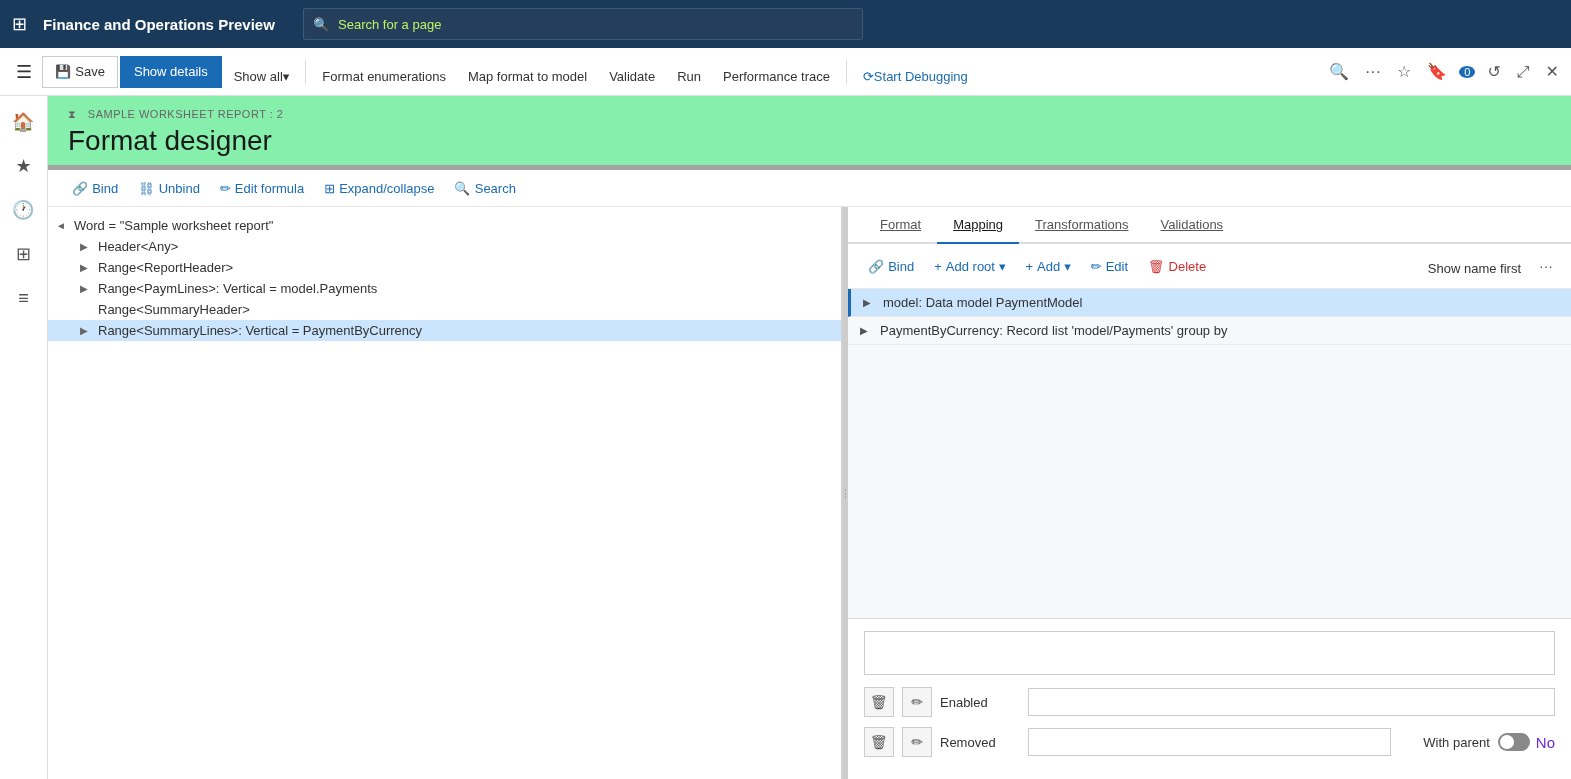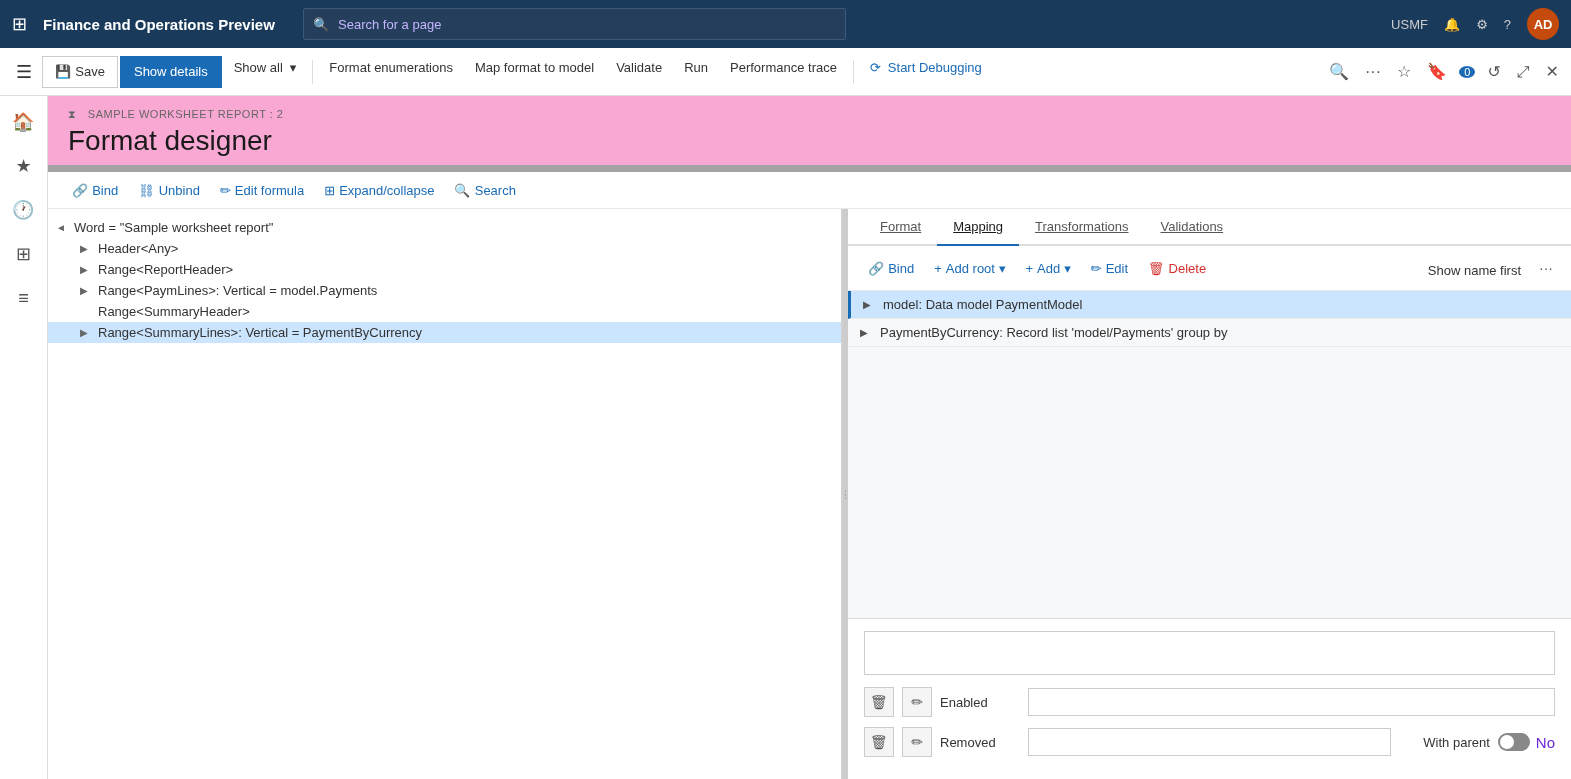--- a/index.html
+++ b/index.html
@@ -74,21 +74,21 @@
       height: 32px;
     }
     .action-bar .btn-text {
       background: transparent;
       border: none;
       padding: 4px 10px;
       cursor: pointer;
       font-size: 13px;
       color: #333;
       height: 32px;
-      display: flex; align-items: flex-start; gap: 7px;
+      display: flex; align-items: flex-end; gap: 0;
     }
     .action-bar .divider-v { width: 1px; height: 24px; background: #ddd; margin: 0 4px; }
     .action-bar .right-icons { margin-left: auto; display: flex; align-items: center; gap: 8px; }
     .action-bar .right-icons span { font-size: 16px; color: #555; cursor: pointer; padding: 4px; }
 
     
     .main-content {
       display: flex;
       height: calc(779px - 48px - 48px);
     }
@@ -116,23 +116,23 @@
     
     .content-area {
       flex: 1;
       display: flex;
       flex-direction: column;
       overflow: hidden;
     }
 
     
     .page-header {
-      background: #f9a8d4;
+      background: #86efac;
       padding: 12px 20px 8px 20px;
-      border-bottom: 7px solid #a3a3a3;
+      border-bottom: 5px solid #a3a3a3;
     }
     .page-header .breadcrumb {
       font-size: 11px;
       color: #666;
       text-transform: uppercase;
       letter-spacing: 0.5px;
       margin-bottom: 4px;
     }
     .page-header .page-title {
       font-size: 28px;
@@ -353,32 +353,23 @@
     }
   </style>
 </head>
 <body>
 
 <div class="top-nav">
   <span class="app-grid-icon">⊞</span>
   <span class="app-title">Finance and Operations Preview</span>
   <div class="search-bar">
     <span class="search-icon-nav">🔍</span>
-    <span style="color:#c4b5fd;text-align:center;">Search for a page</span>
+    <span style="color:#bef264;text-align:center;">Search for a page</span>
   </div>
   <div class="spacer"></div>
-  <div class="nav-right">
-    <span style="color:#ccc;">USMF</span>
-    <span class="nav-icon">🔔</span>
-    <span class="nav-icon">⚙</span>
-    <span class="nav-icon">?</span>
-    <div class="user-badge">
-      <span>AD</span>
-    </div>
-  </div>
 </div>
 
 <div class="action-bar">
   <span class="hamburger">☰</span>
   <button class="btn-save">
     <span class="save-icon">💾</span>
     <span>Save</span>
   </button>
   <button class="btn-show-details">
     <span>Show details</span>

